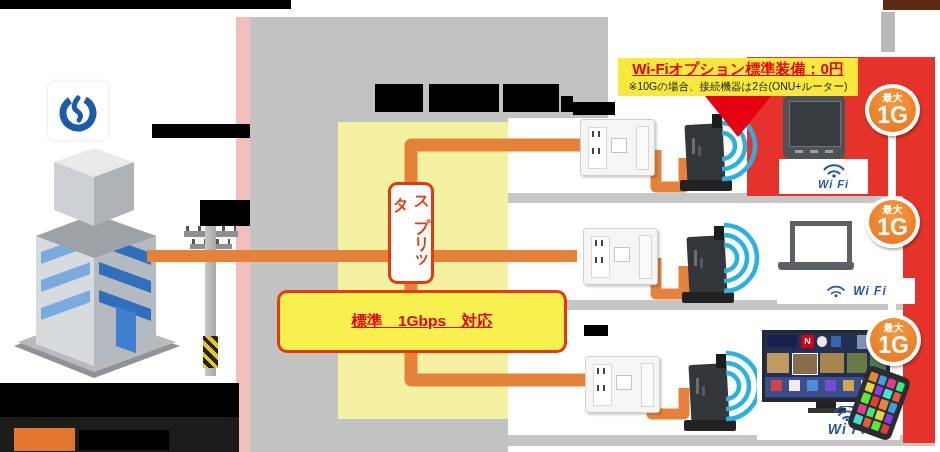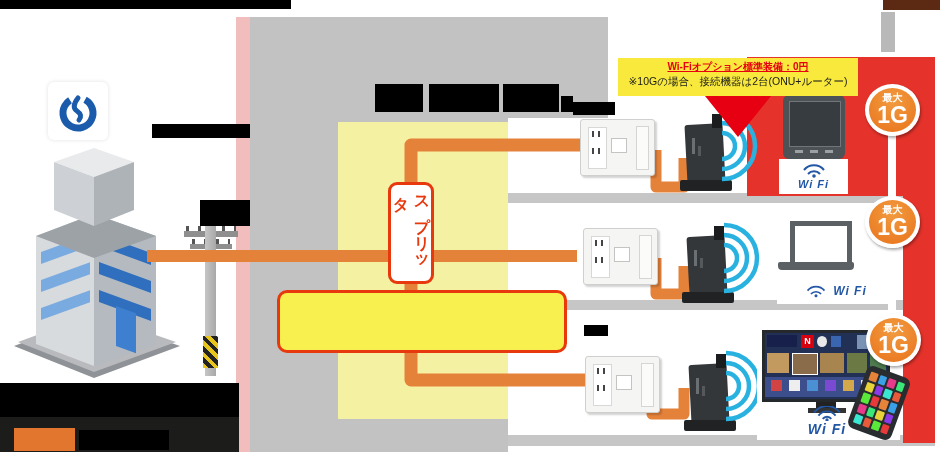--- a/index.html
+++ b/index.html
@@ -40,21 +40,21 @@
   .tag1{left:573px;top:102px;width:42px;height:13px;z-index:4;}
   .tag3{left:584px;top:325px;width:24px;height:11px;z-index:4;}
   .legend-black{left:0;top:383px;width:239px;height:34px;background:#000;z-index:6;}
   .legend-dark{left:0;top:417px;width:239px;height:35px;background:#1c1c1a;z-index:6;}
   .legend-swatch{left:14px;top:428px;width:61px;height:23px;background:#e2762f;z-index:7;}
   .legend-text{left:79px;top:430px;width:90px;height:20px;background:#000;z-index:7;}
 
   
   .callout{left:618px;top:58px;width:240px;height:38px;background:#f8e93c;z-index:5;
     padding:2px 6px;box-sizing:border-box;text-align:center;}
-  .callout .l1{color:#e60012;font-weight:bold;font-size:10px;text-decoration:underline;white-space:nowrap;}
+  .callout .l1{color:#e60012;font-weight:bold;font-size:15px;text-decoration:underline;white-space:nowrap;}
   .callout .l2{color:#1a1a1a;font-size:10.5px;white-space:nowrap;margin-top:1px;}
 
   
   .upgrade{left:277px;top:290px;width:290px;height:63px;background:#f7f04e;border:3px solid #e8380d;
     border-radius:10px;z-index:5;box-sizing:border-box;display:flex;flex-direction:column;justify-content:center;
     align-items:center;}
   .upgrade div{color:#e60012;font-weight:bold;font-size:15.5px;text-decoration:underline;white-space:nowrap;line-height:1.35;}
 
   
   .splitter{left:388px;top:182px;width:46px;height:102px;background:#fff;border:3px solid #e8380d;border-radius:9px;
@@ -98,21 +98,21 @@
   .tv .scr{position:relative;width:100%;height:100%;background:#223055;overflow:hidden;}
   .tv-tile{position:absolute;}
   .tv-stand1{left:816px;top:402px;width:20px;height:6px;background:#222;z-index:5;}
   .tv-stand2{left:808px;top:408px;width:38px;height:5px;background:#333;z-index:5;}
 
   .phone{left:856px;top:370px;width:46px;height:66px;background:#2a2d30;border-radius:7px;z-index:6;
     transform:rotate(20deg);padding:6px 5px;box-sizing:border-box;}
   .phone .grid{display:grid;grid-template-columns:repeat(4,1fr);gap:2px;width:100%;height:100%;}
 
   
-  .wifi{display:flex;flex-direction:column;align-items:center;justify-content:center;z-index:5;}
+  .wifi{display:flex;flex-direction:column;align-items:center;justify-content:center;z-index:5;padding-left:20px;}
   .wifi svg{display:block;}
   .wifi .txt{color:#2257a5;font-weight:bold;font-style:italic;letter-spacing:1px;}
 
   
   .cables{left:0;top:0;width:940px;height:452px;z-index:3;pointer-events:none;}
   .bldg{left:8px;top:140px;width:180px;height:242px;z-index:2;}
   .ntt{left:48px;top:82px;width:60px;height:58px;background:#fff;border-radius:6px;z-index:2;
        display:flex;align-items:center;justify-content:center;box-shadow:0 0 4px rgba(0,0,0,.12);}
   .pole-post{left:205px;top:216px;width:11px;height:160px;background:linear-gradient(90deg,#c6c6c6,#a8a8a8);z-index:2;}
   .cross1{left:184px;top:231px;width:54px;height:6px;background:#8f8f8f;z-index:2;}
@@ -192,20 +192,21 @@
     <path d="M656 150 V187 H684 V158" stroke="#e5823a" stroke-width="11" fill="none" stroke-linejoin="round"></path>
     <path d="M656 258 V294 H684 V266" stroke="#e5823a" stroke-width="11" fill="none" stroke-linejoin="round"></path>
     <path d="M652 386 V414 H684 V388" stroke="#e5823a" stroke-width="11" fill="none" stroke-linejoin="round"></path>
   </svg>
 
   <div class="abs splitter">
     <span>スプリッタ</span>
   </div>
 
   <div class="abs upgrade">
+    <div>標準　1Gbps　対応</div>
   </div>
 
   <div class="abs pointer"></div>
   <div class="abs callout">
     <div class="l1">Wi-Fiオプション標準装備：0円</div>
     <div class="l2">※10Gの場合、接続機器は2台(ONU+ルーター)</div>
   </div>
 
   <div class="abs stem"></div>
 

